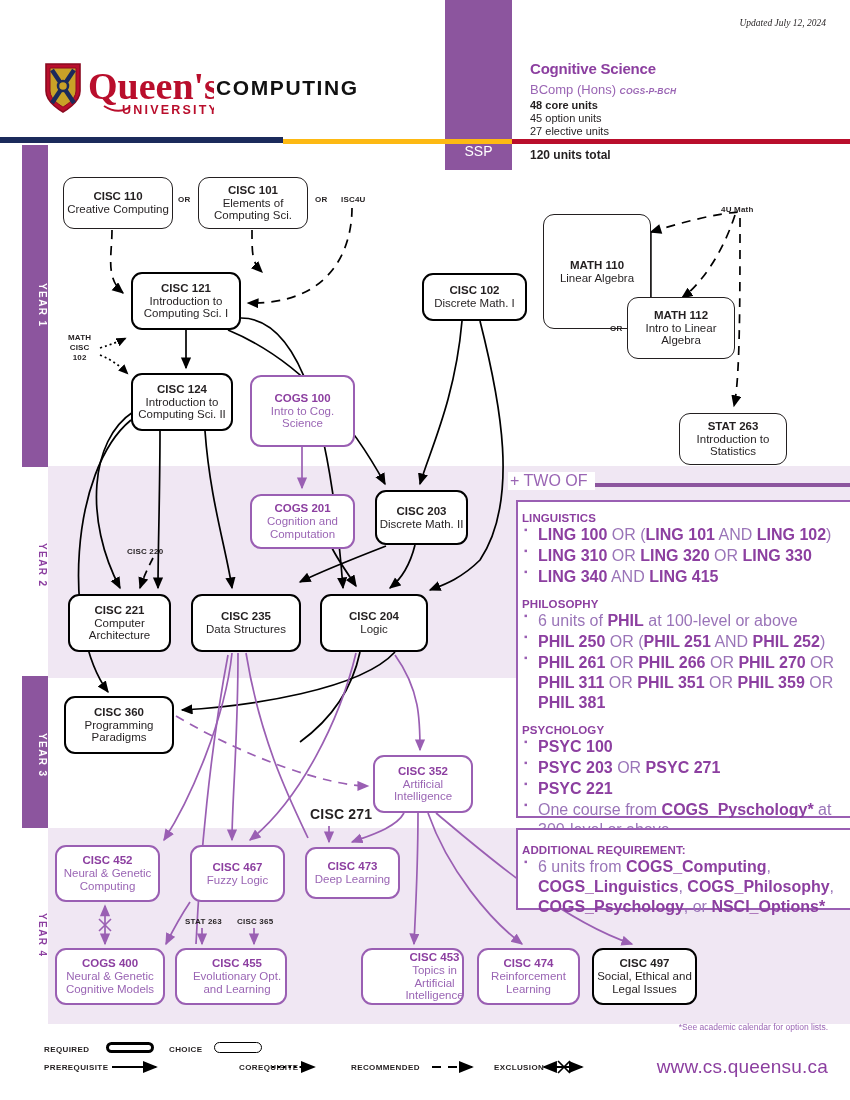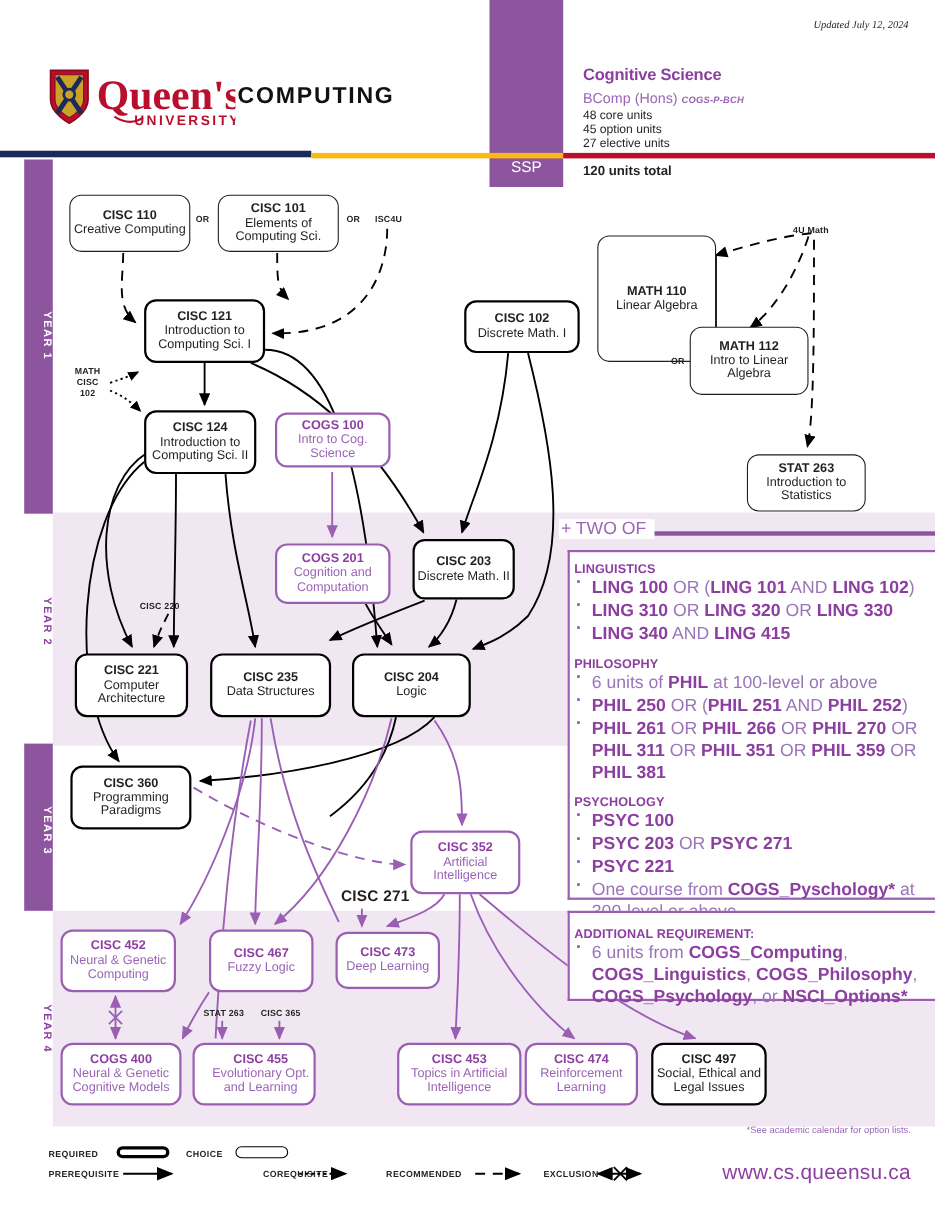--- a/index.html
+++ b/index.html
@@ -11,21 +11,21 @@
   
   #updated{right:24px;top:18px;font-style:italic;font-size:9.5px;color:#231f20;
            font-family:"Liberation Serif","DejaVu Serif",serif;}
   #ssp-block{left:445px;top:0;width:67px;height:170px;background:#8c559e;}
   #ssp-label{left:445px;top:143px;width:67px;text-align:center;font-size:14px;color:#fff;}
 
   #prog-title{left:530px;top:60px;font-size:15px;font-weight:bold;color:#8c3fa0;letter-spacing:-.2px;}
   #prog-degree{left:530px;top:82px;font-size:13px;color:#9a65b4;}
   #prog-degree .code{font-size:8.5px;font-style:italic;font-weight:bold;letter-spacing:.2px;}
   .units{left:530px;font-size:11px;color:#231f20;}
-  #u1{top:99px;} #u2{top:112px;} #u3{top:125px;}
+  #u1{top:99px;font-weight:bold;} #u2{top:112px;} #u3{top:125px;}
   #total{left:530px;top:148px;font-size:12px;font-weight:bold;color:#231f20;}
 
   
   #stripe-navy{left:0;top:137px;width:283px;height:6px;background:#1b2a5b;}
   #stripe-gold{left:283px;top:139px;width:229px;height:5px;background:#fdb913;}
   #stripe-red{left:512px;top:139px;width:338px;height:5px;background:#b90e2c;}
 
   
   #logo-wrap{left:44px;top:62px;width:345px;height:56px;}
   #comp-word{position:absolute;left:172px;top:14px;font-size:21px;font-weight:bold;
@@ -242,21 +242,21 @@
         <div class="name">Elements of Computing Sci.</div>
       </div>
       <div class="box req" style="left: 131px; top: 272px; width: 110px; height: 58px;">
         <div class="code">CISC 121</div>
         <div class="name">Introduction to Computing Sci. I</div>
       </div>
       <div class="box req" style="left: 131px; top: 373px; width: 102px; height: 58px;">
         <div class="code">CISC 124</div>
         <div class="name">Introduction to Computing Sci. II</div>
       </div>
-      <div class="box choice" style="left: 250px; top: 375px; width: 105px; height: 50px;">
+      <div class="box choice" style="left: 250px; top: 375px; width: 105px; height: 72px;">
         <div class="code">COGS 100</div>
         <div class="name">Intro to Cog. Science</div>
       </div>
       <div class="box req" style="left: 422px; top: 273px; width: 105px; height: 48px;">
         <div class="code">CISC 102</div>
         <div class="name">Discrete Math. I</div>
       </div>
       <div class="box choice-thin" style="left: 543px; top: 214px; width: 108px; height: 115px;">
         <div class="code">MATH 110</div>
         <div class="name">Linear Algebra</div>
@@ -310,21 +310,21 @@
         <div class="name">Deep Learning</div>
       </div>
       <div class="box choice" style="left: 55px; top: 948px; width: 110px; height: 57px;">
         <div class="code">COGS 400</div>
         <div class="name">Neural &amp; Genetic Cognitive Models</div>
       </div>
       <div class="box choice" style="left: 175px; top: 948px; width: 112px; height: 57px; padding-left: 12px;">
         <div class="code">CISC 455</div>
         <div class="name">Evolutionary Opt. and Learning</div>
       </div>
-      <div class="box choice" style="left: 361px; top: 948px; width: 113px; height: 57px;">
+      <div class="box choice" style="left: 361px; top: 948px; width: 103px; height: 57px; padding-left: 44px;">
         <div class="code">CISC 453</div>
         <div class="name">Topics in Artificial Intelligence</div>
       </div>
       <div class="box choice" style="left: 477px; top: 948px; width: 103px; height: 57px;">
         <div class="code">CISC 474</div>
         <div class="name">Reinforcement Learning</div>
       </div>
       <div class="box req" style="left: 592px; top: 948px; width: 105px; height: 57px;">
         <div class="code">CISC 497</div>
         <div class="name">Social, Ethical and Legal Issues</div>

